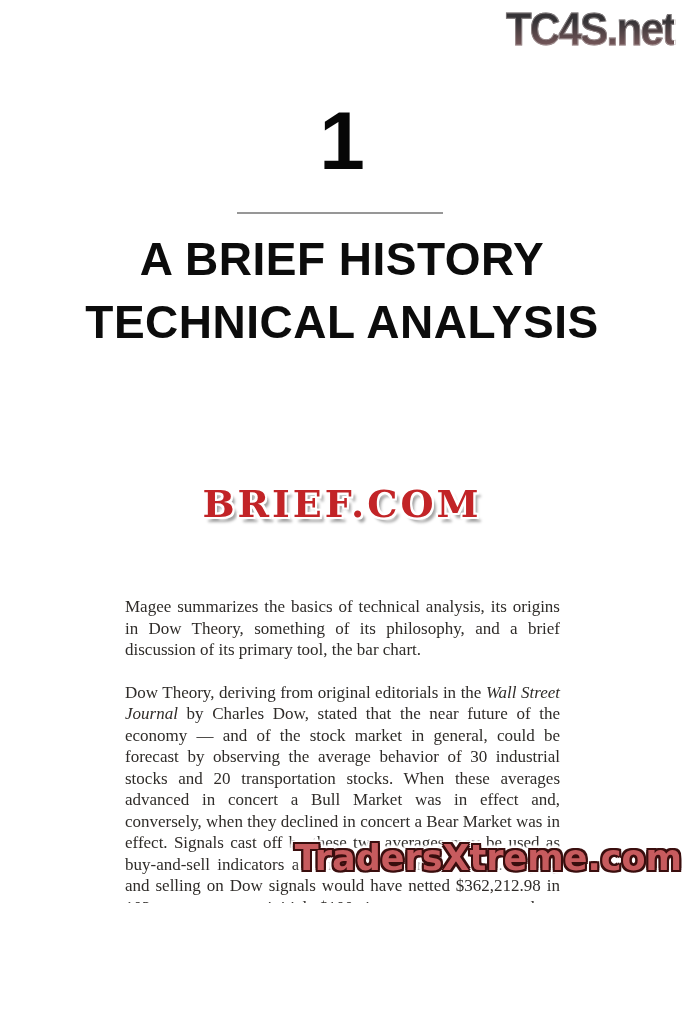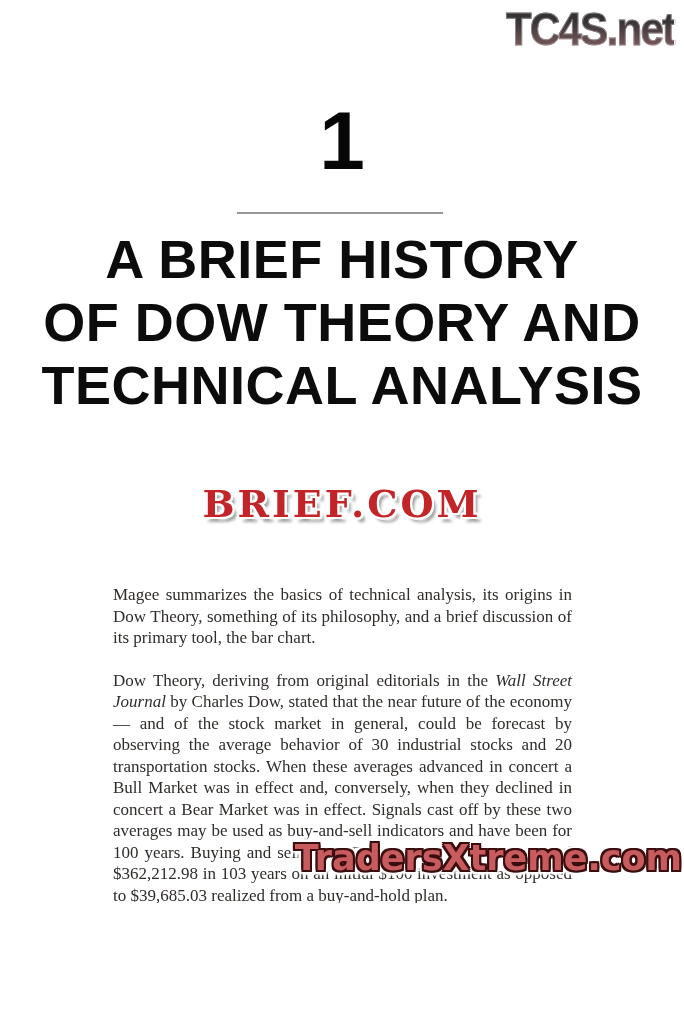--- a/index.html
+++ b/index.html
@@ -60,21 +60,21 @@
   
   .title {
     position: absolute;
     top: 228px;
     left: 0;
     width: 100%;
     margin: 0;
     text-align: center;
     font-family: "Liberation Sans", sans-serif;
     font-weight: 700;
-    font-size: 54px;
+    font-size: 46px;
     line-height: 63px;
     letter-spacing: 0.5px;
     color: var(--c-title-black, #0c0c0c);
   }
 
   
   .wm-mid {
     position: absolute;
     top: 481px;
     left: 50%;
@@ -96,21 +96,21 @@
     position: absolute;
     top: 584px;
     left: 113px;
     width: 459px;
     font-family: "Liberation Serif", serif;
     font-size: 17px;
     line-height: 21.5px;
     text-align: justify;
     color: var(--c-body-text, #2f2c29);
   }
-  .body-text p { margin: 0; }
+  .body-text p { margin: 12px; }
   .body-text p + p { margin-top: 21px; }
   .body-text em { font-style: italic; }
 
   
   .page-num {
     position: absolute;
     top: 933px;
     left: 588px;
     font-family: "Liberation Serif", serif;
     font-weight: 700;
@@ -143,21 +143,20 @@
 <div class="page">
 
   <div class="wm-top">TC4S.net</div>
 
   <div class="chapter-num">1</div>
 
   <hr class="rule">
 
   <h1 class="title">
     <div>A BRIEF HISTORY</div>
-    <div>OF DOW THEORY AND</div>
     <div>TECHNICAL ANALYSIS</div>
   </h1>
 
   <div class="wm-mid">BRIEF.COM</div>
 
   <div class="body-text">
     <p>Magee summarizes the basics of technical analysis, its origins in Dow Theory, something of its philosophy, and a brief discussion of its primary tool, the bar chart.</p>
     <p>
       <span>Dow Theory, deriving from original editorials in the </span><em>Wall Street Journal</em><span> by Charles Dow, stated that the near future of the economy — and of the stock market in general, could be forecast by observing the average behavior of 30 industrial stocks and 20 transportation stocks. When these averages advanced in concert a Bull Market was in effect and, conversely, when they declined in concert a Bear Market was in effect. Signals cast off by these two averages may be used as buy-and-sell indicators and have been for 100 years. Buying and selling on Dow signals would have netted $362,212.98 in 103 years on an initial $100 investment as opposed to $39,685.03 realized from a buy-and-hold plan.</span>
     </p>

